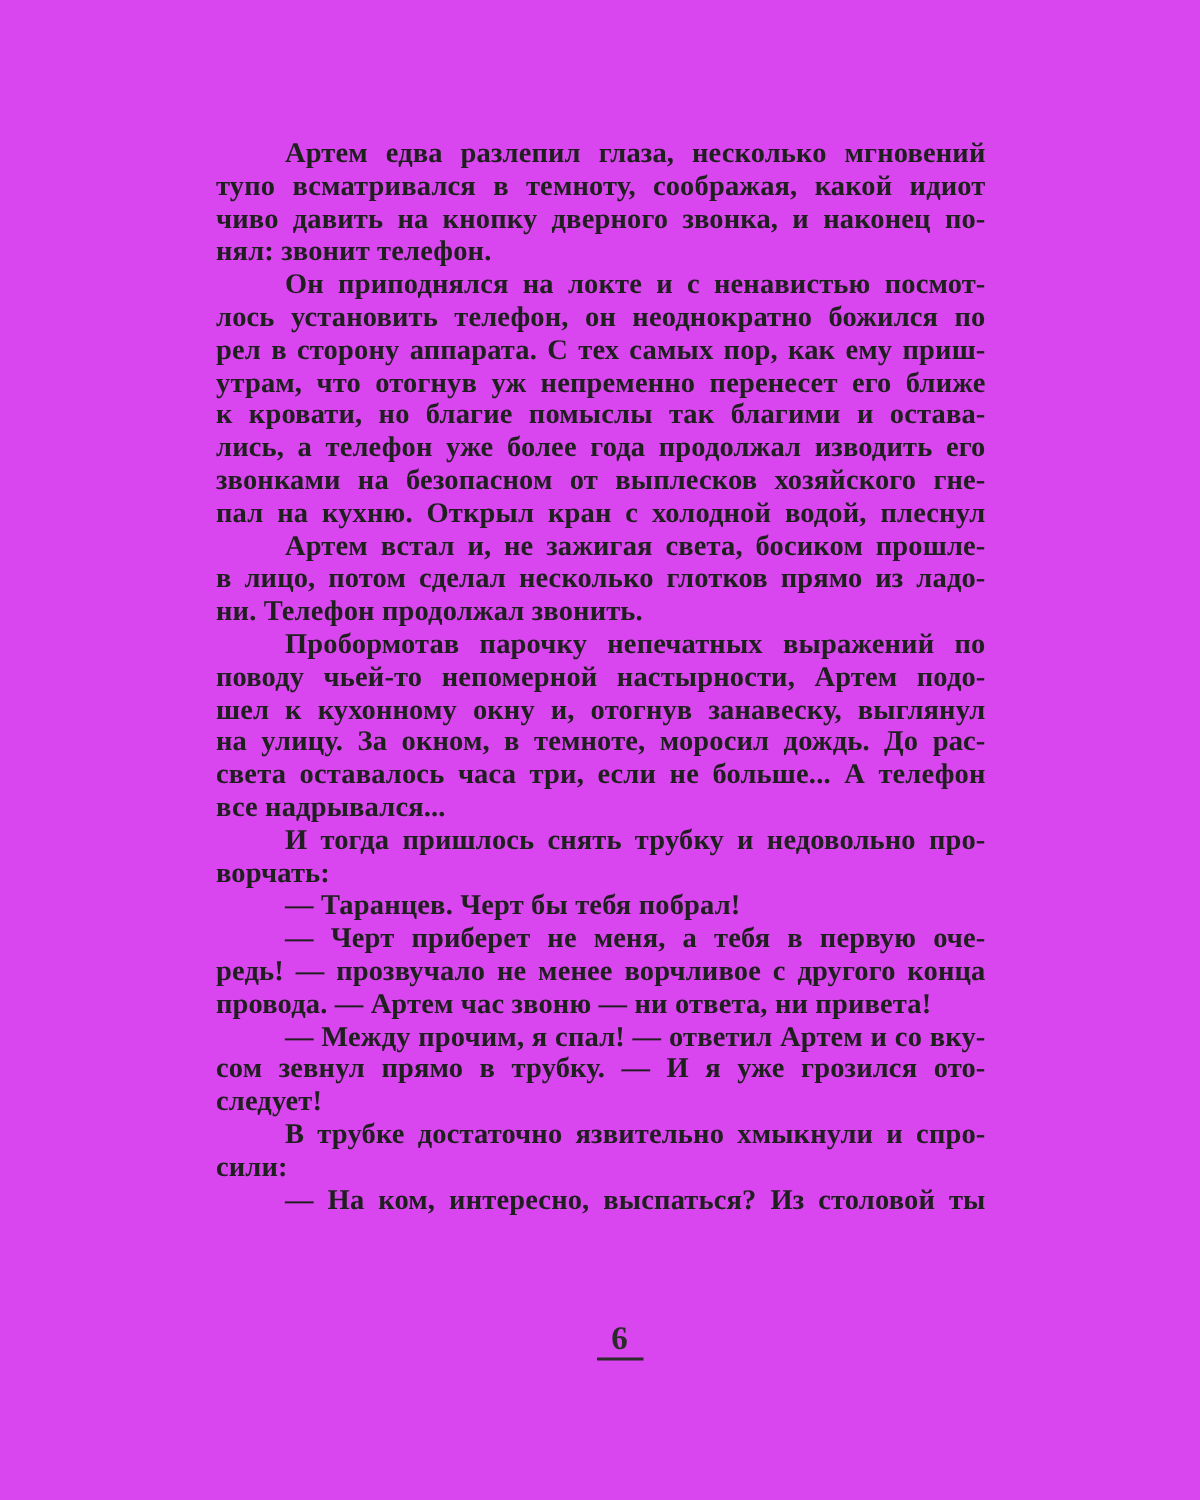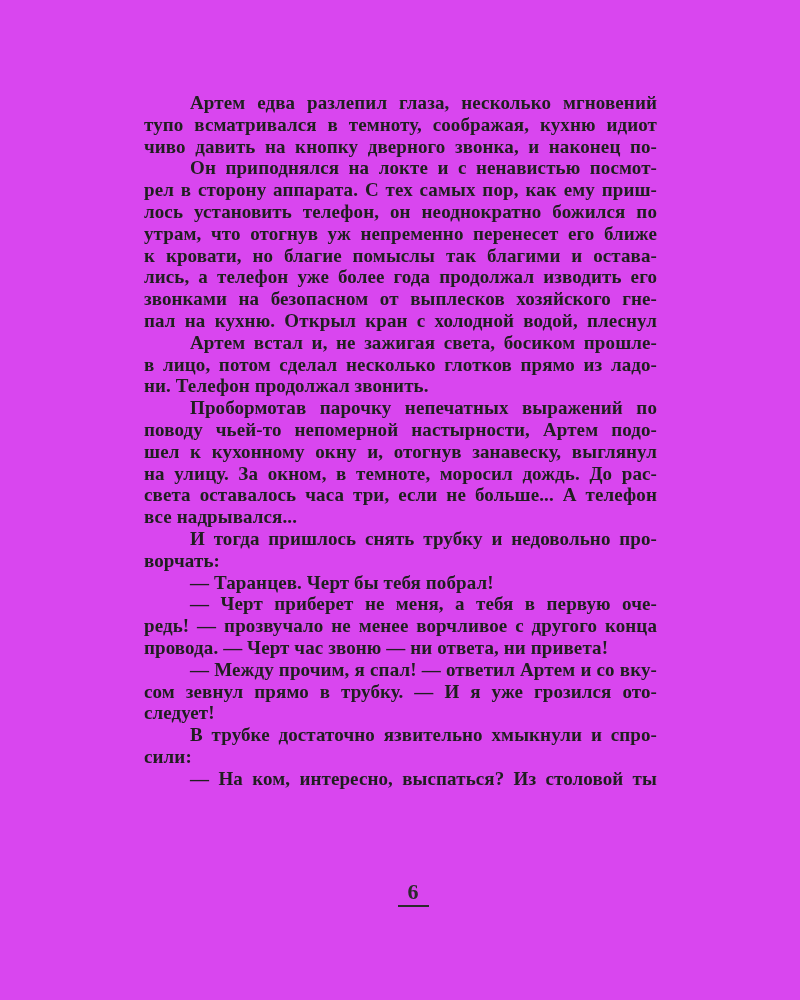--- a/index.html
+++ b/index.html
@@ -59,27 +59,28 @@
     color: #2b2b2b;
   }
 </style>
 </head>
 <body>
 
 <div class="page">
   <div class="text-block" id="text-block">
       <div class="paragraph">
         <div class="line first fill">Артем едва разлепил глаза, несколько мгновений</div>
-        <div class="line fill">тупо всматривался в темноту, соображая, кухню идиот</div>
+        <div class="line fill">тупо всматривался в темноту, соображая, какой идиот</div>
         <div class="line fill">чиво давить на кнопку дверного звонка, и наконец по-</div>
+        <div class="line">нял: звонит телефон.</div>
       </div>
       <div class="paragraph">
         <div class="line first fill">Он приподнялся на локте и с ненавистью посмот-</div>
+        <div class="line fill">лось установить телефон, он неоднократно божился по</div>
         <div class="line fill">рел в сторону аппарата. С тех самых пор, как ему приш-</div>
-        <div class="line fill">лось установить телефон, он неоднократно божился по</div>
         <div class="line fill">утрам, что отогнув уж непременно перенесет его ближе</div>
         <div class="line fill">к кровати, но благие помыслы так благими и остава-</div>
         <div class="line fill">лись, а телефон уже более года продолжал изводить его</div>
         <div class="line fill">звонками на безопасном от выплесков хозяйского гне-</div>
       </div>
       <div class="paragraph">
         <div class="line fill">пал на кухню. Открыл кран с холодной водой, плеснул</div>
         <div class="line first fill">Артем встал и, не зажигая света, босиком прошле-</div>
         <div class="line fill">в лицо, потом сделал несколько глотков прямо из ладо-</div>
         <div class="line">ни. Телефон продолжал звонить.</div>
@@ -95,21 +96,21 @@
       <div class="paragraph">
         <div class="line first fill">И тогда пришлось снять трубку и недовольно про-</div>
         <div class="line">ворчать:</div>
       </div>
       <div class="paragraph">
         <div class="line first">— Таранцев. Черт бы тебя побрал!</div>
       </div>
       <div class="paragraph">
         <div class="line first fill">— Черт приберет не меня, а тебя в первую оче-</div>
         <div class="line fill">редь! — прозвучало не менее ворчливое с другого конца</div>
-        <div class="line">провода. — Черт час звоню — ни ответа, ни привета!</div>
+        <div class="line">провода. — Артем час звоню — ни ответа, ни привета!</div>
       </div>
       <div class="paragraph">
         <div class="line first fill">— Между прочим, я спал! — ответил Артем и со вку-</div>
         <div class="line fill">сом зевнул прямо в трубку. — И я уже грозился ото-</div>
         <div class="line">следует!</div>
       </div>
       <div class="paragraph">
         <div class="line first fill">В трубке достаточно язвительно хмыкнули и спро-</div>
         <div class="line">сили:</div>
       </div>

